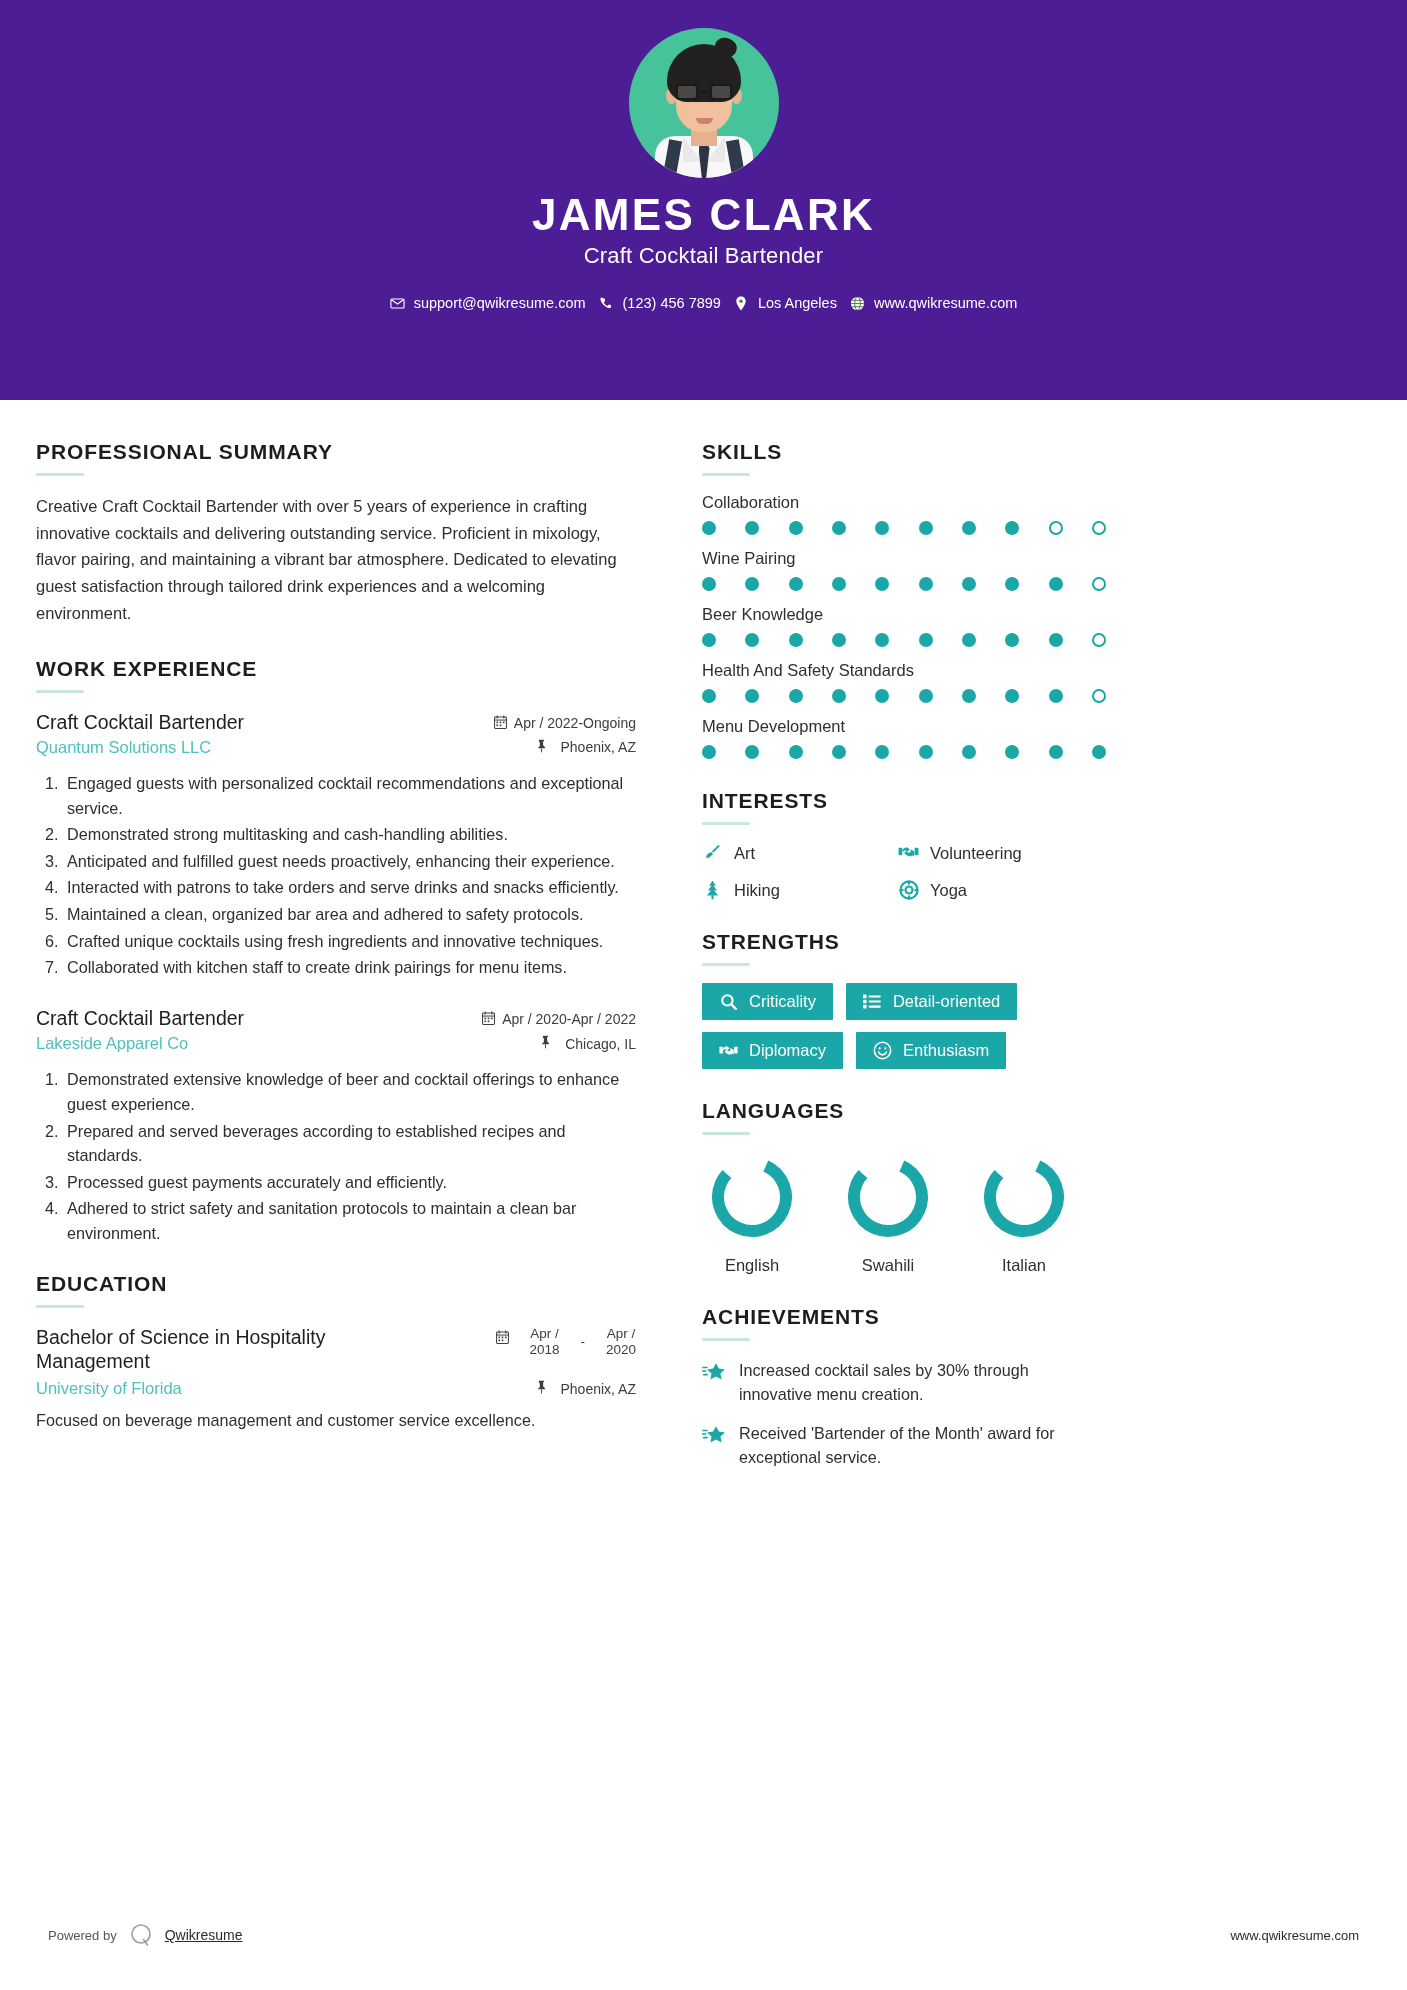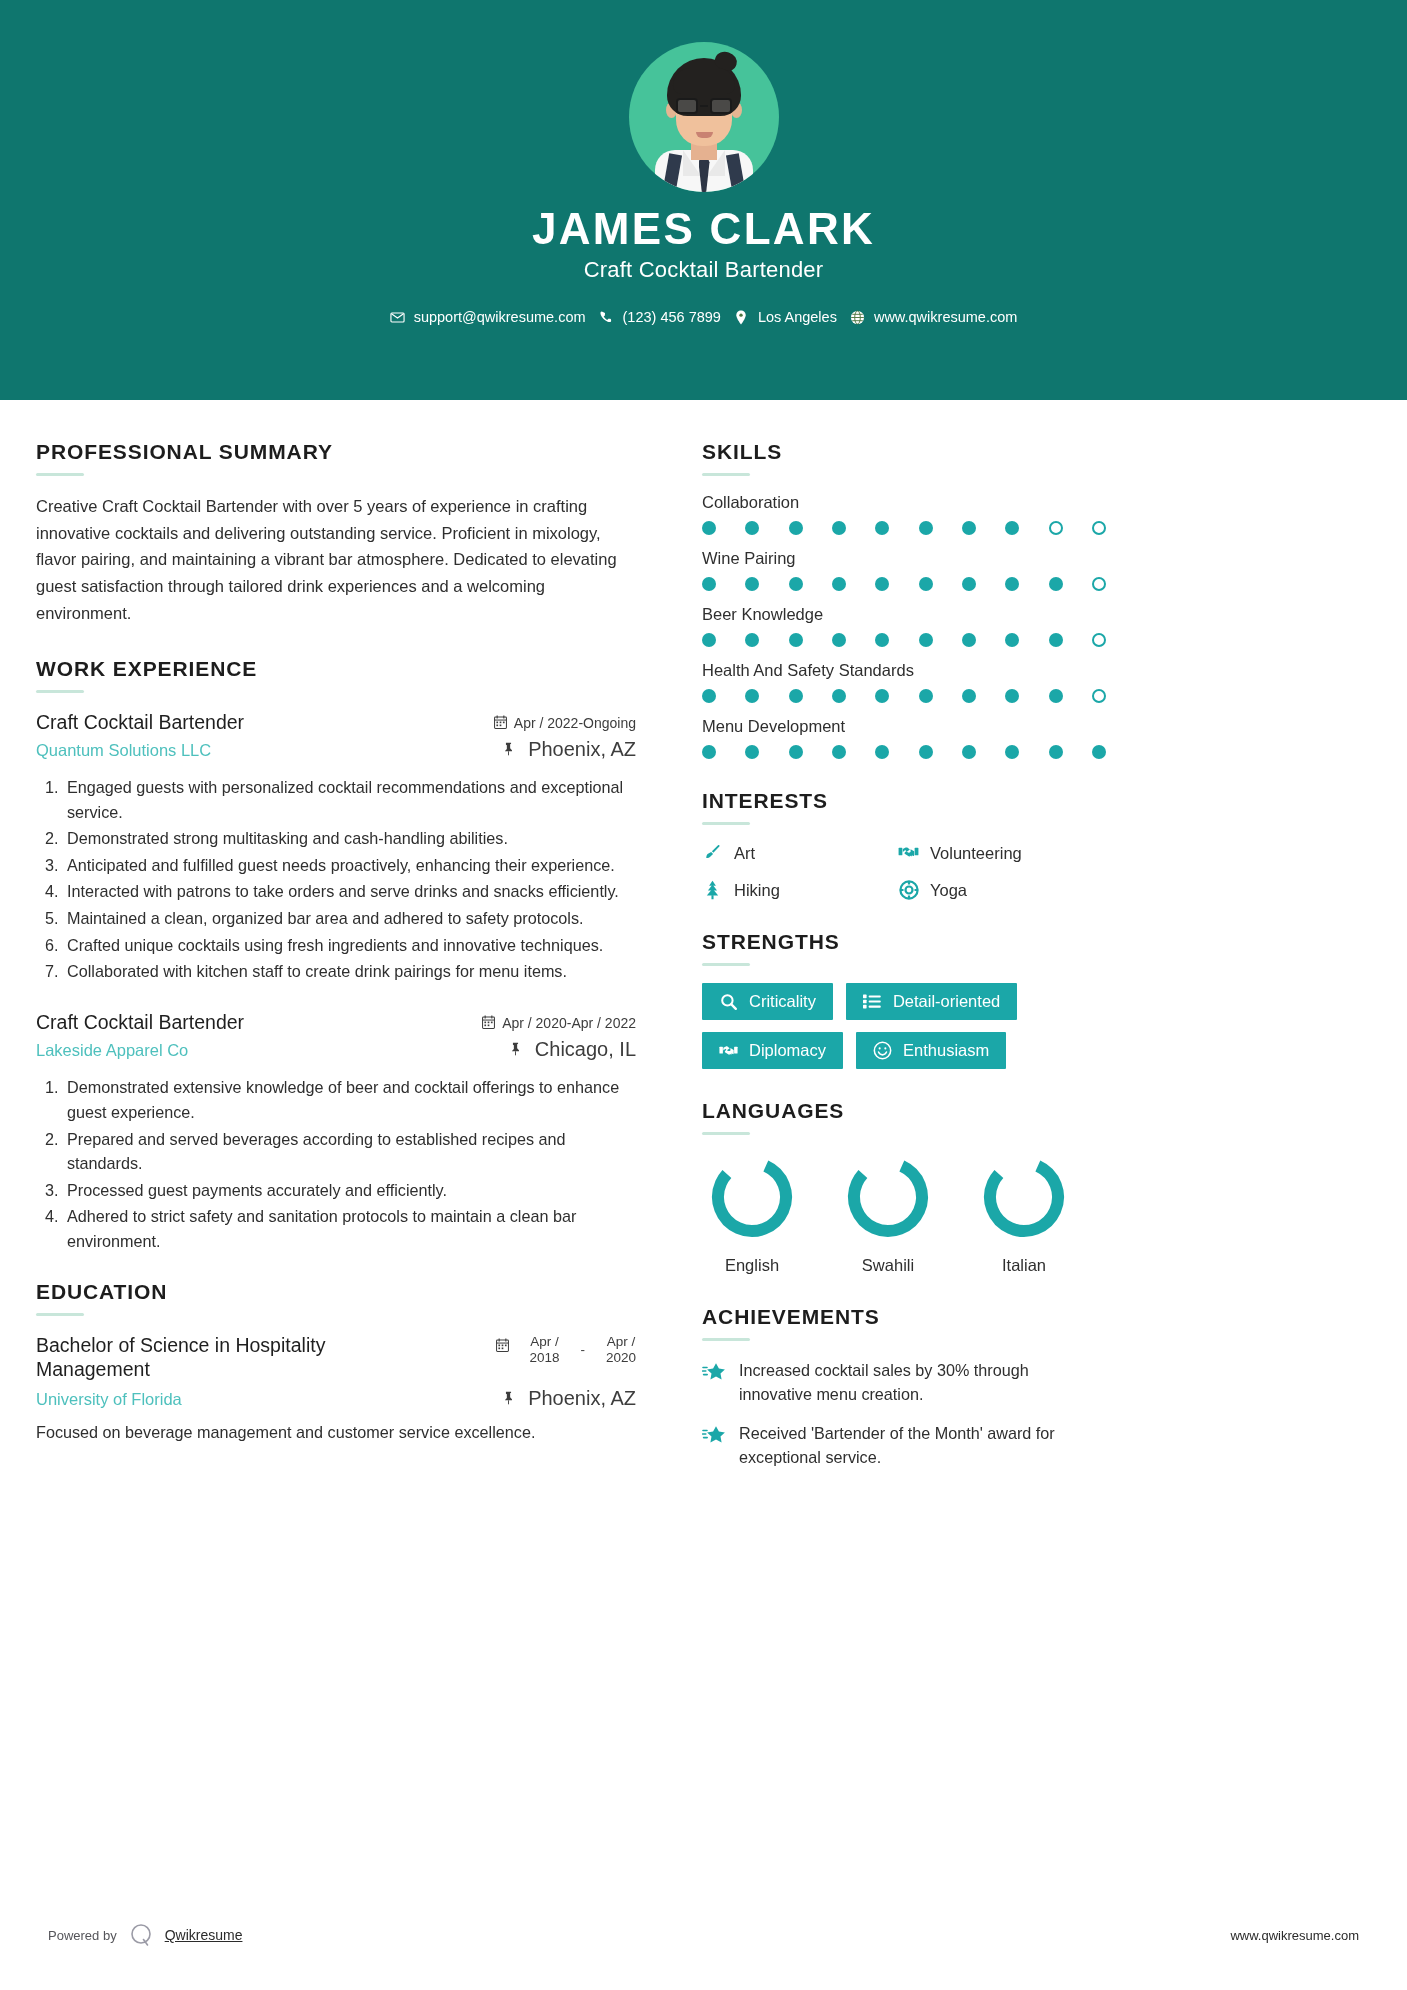--- a/index.html
+++ b/index.html
@@ -9,23 +9,23 @@
     height: 1990px;
     background: #ffffff;
     font-family: "Liberation Sans", sans-serif;
     color: #2b2b2b;
     -webkit-font-smoothing: antialiased;
   }
   .page { position: relative; width: 1407px; height: 1990px; overflow: hidden; background: #fff; }
 
   
   .header {
-    background: #0f766e;
+    background: #4c1d95;
     height: 400px;
-    padding-top: 42px;
+    padding-top: 28px;
     text-align: center;
     position: relative;
   }
   .avatar-wrap {
     width: 150px; height: 150px;
     margin: 0 auto 14px auto;
     border-radius: 50%;
     background: #46c39a;
     overflow: hidden;
     position: relative;
@@ -149,21 +149,21 @@
   .job { margin-bottom: 26px; }
   .job-top {
     display: flex; justify-content: space-between; align-items: baseline;
   }
   .job-title { font-size: 19.5px; color: #1f1f1f; font-weight: 400; max-width: 400px; line-height:1.25; }
   .job-date  { font-size: 14px; color: #3d3d3d; display: flex; align-items: center; gap: 7px; white-space: nowrap; }
   .job-sub {
     display: flex; justify-content: space-between; align-items: baseline; margin-top: 4px;
   }
   .job-company { font-size: 16.5px; color: #4ec0bd; text-align: center; }
-  .job-loc { font-size: 20px; color: #3d3d3d; display: flex; align-items: center; gap: 14px; white-space: nowrap; }
+  .job-loc { font-size: 14px; color: #3d3d3d; display: flex; align-items: center; gap: 14px; white-space: nowrap; }
 
   ol.duties {
     margin: 14px 0 0 0;
     padding-left: 27px;
     font-size: 16.2px;
     line-height: 1.52;
     color: #2f2f2f;
   }
   ol.duties li { margin-bottom: 2px; padding-left: 4px; }
 

